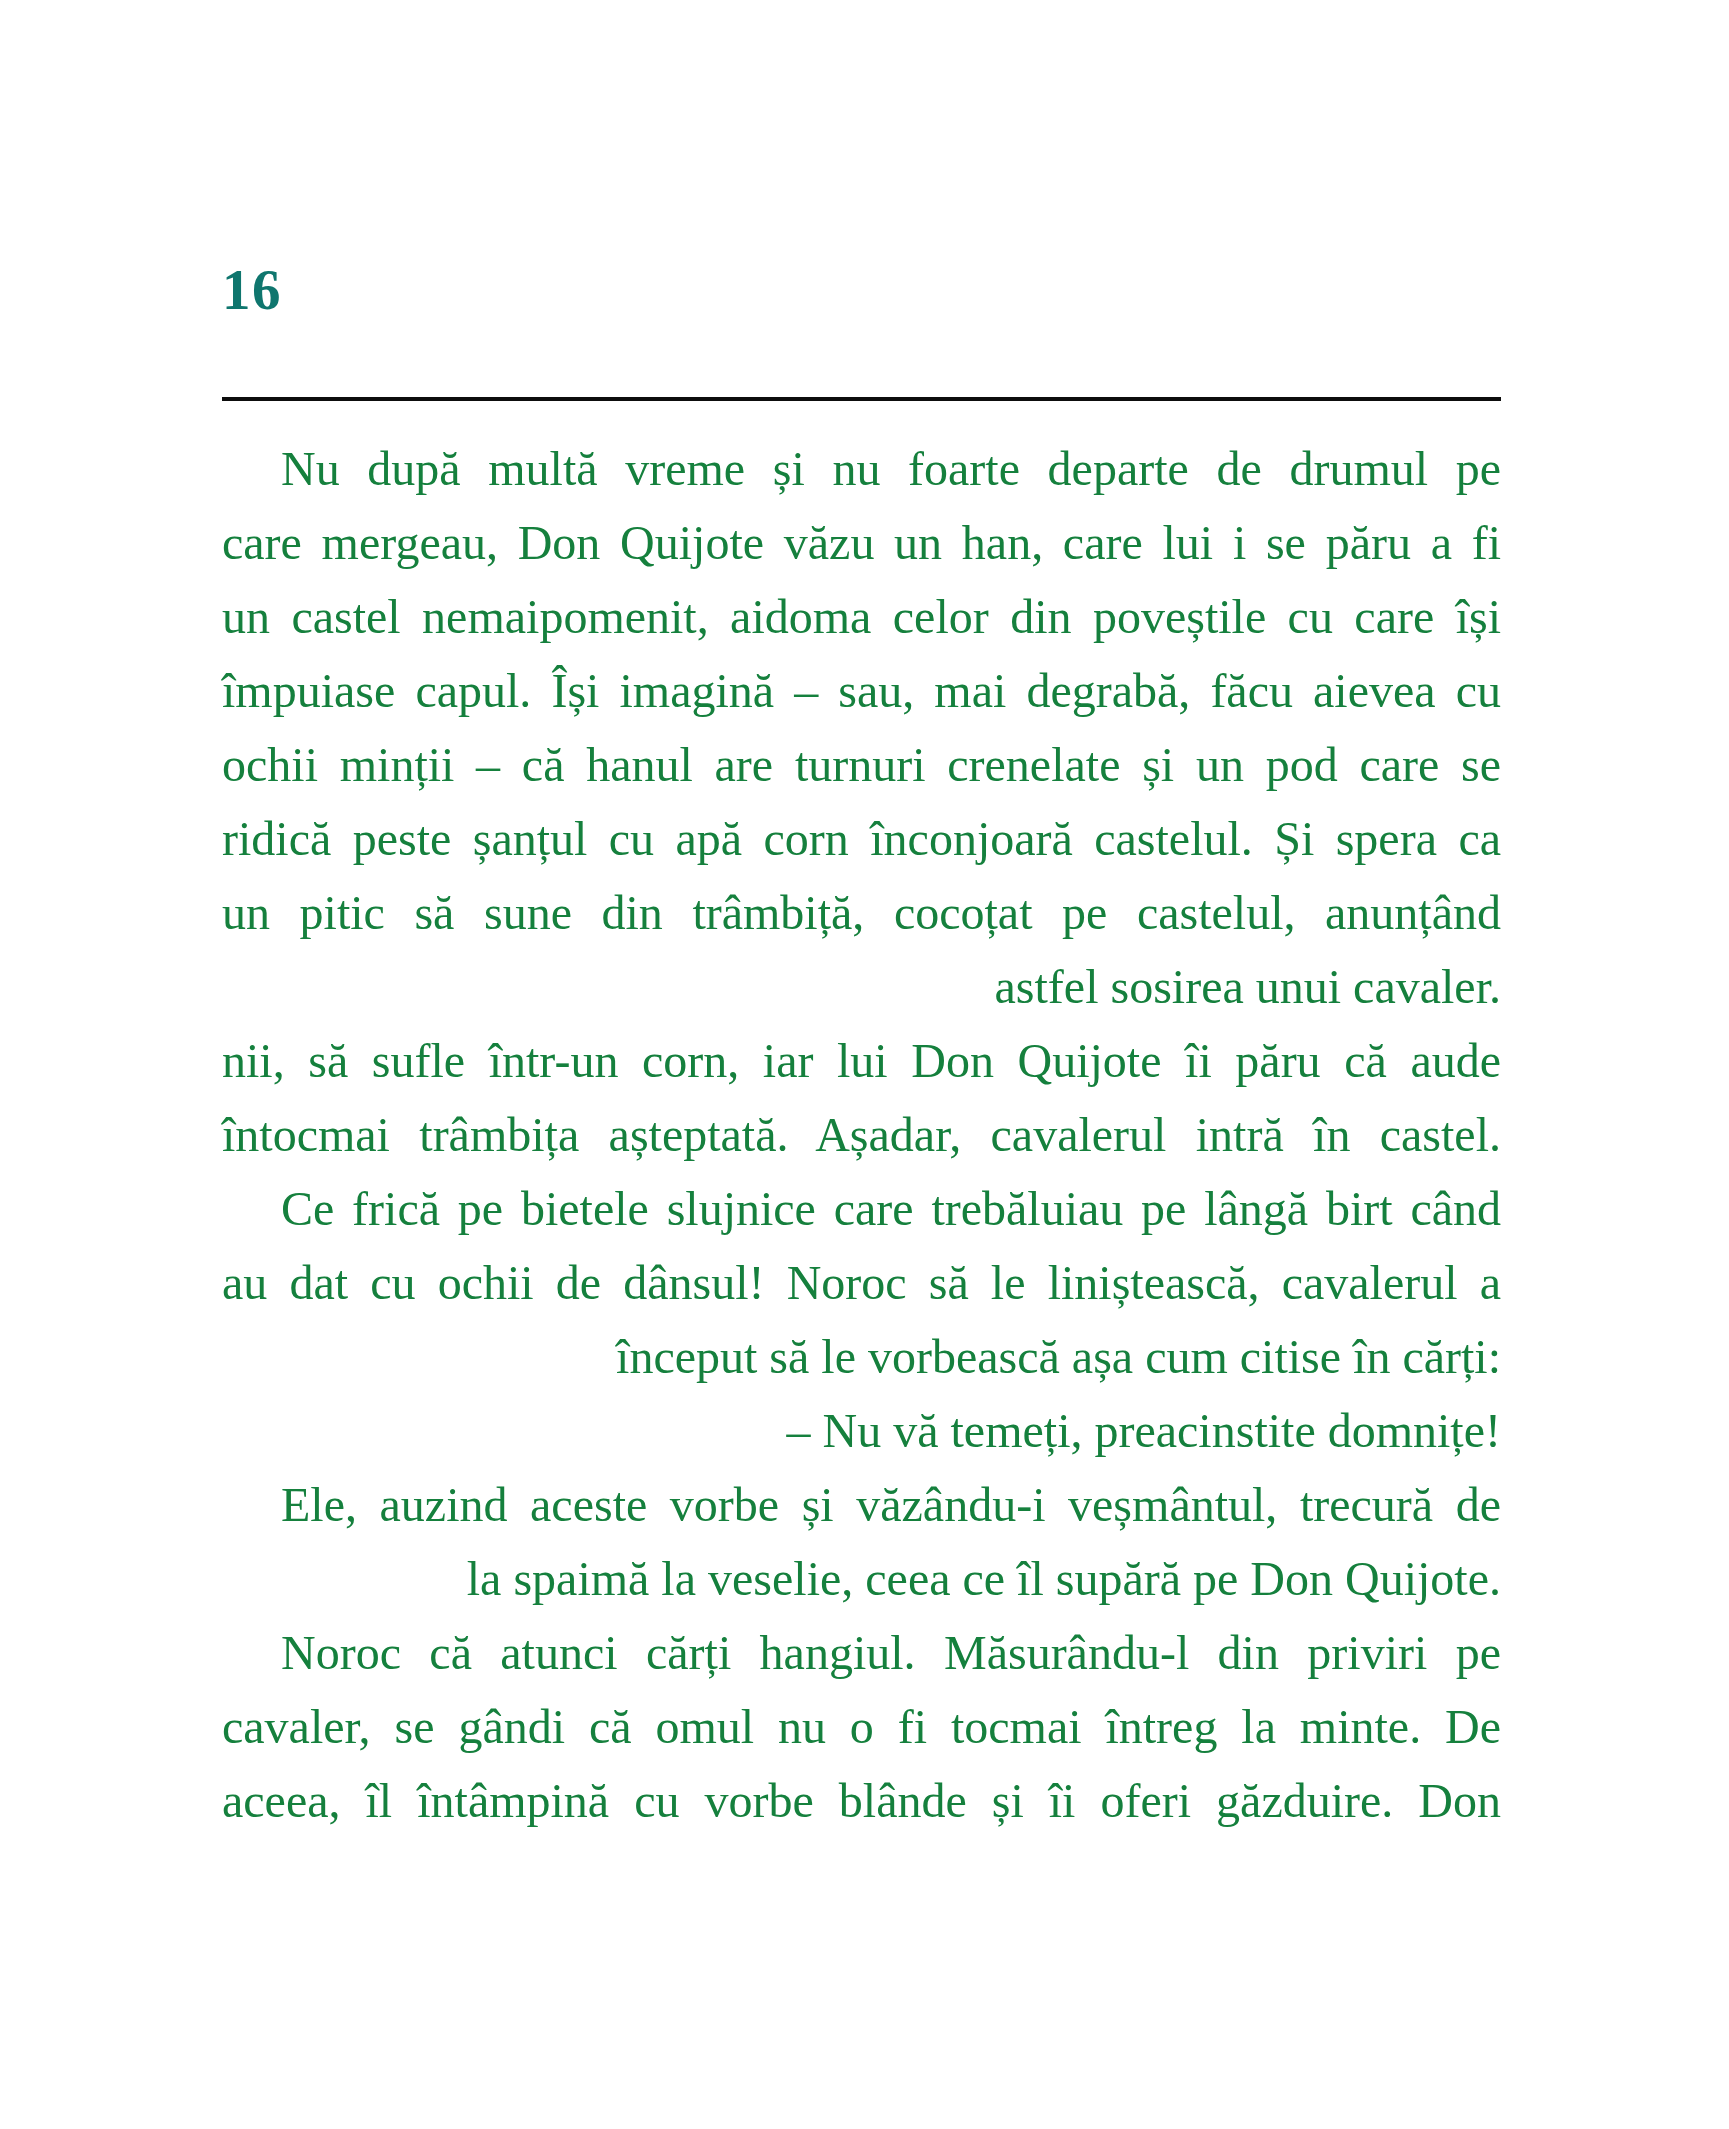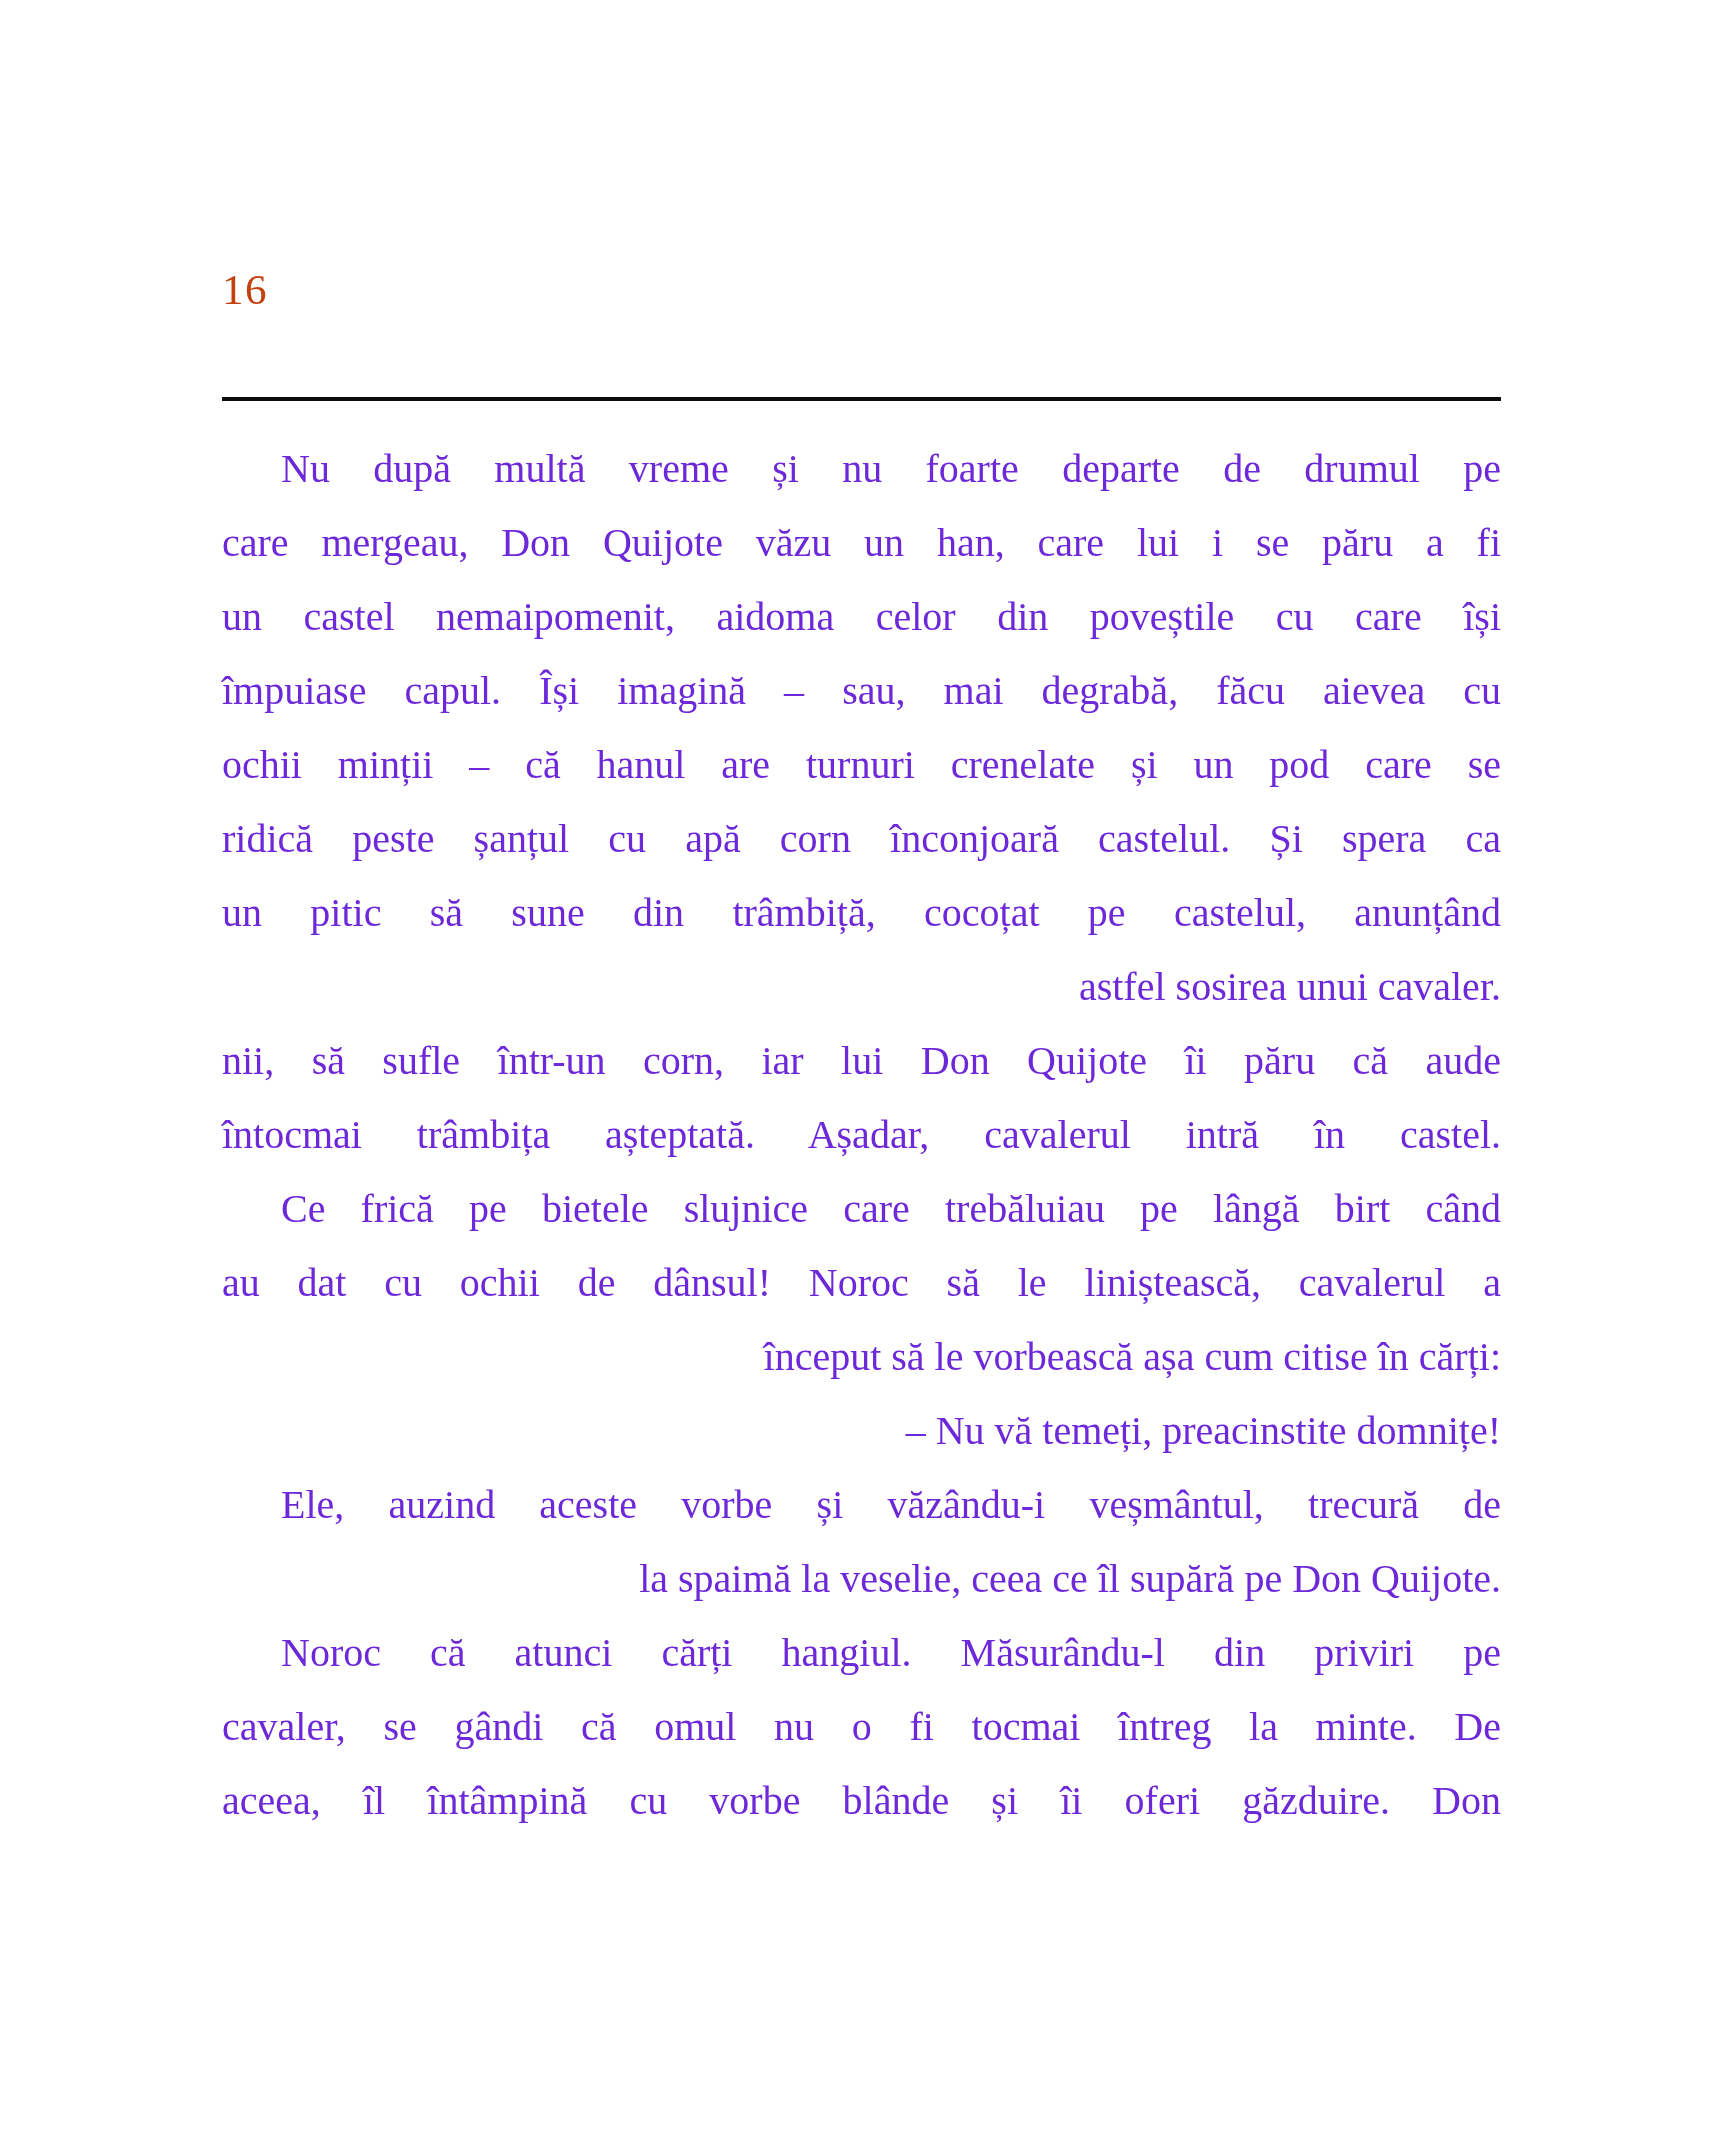--- a/index.html
+++ b/index.html
@@ -12,41 +12,42 @@
     width: 1730px;
     height: 2129px;
     background: #ffffff;
     font-family: "Liberation Serif", serif;
     overflow: hidden;
   }
   .page-number {
     position: absolute;
     left: 222px;
     top: 261px;
-    font-size: 43px;
+    font-size: 57px;
     line-height: 57px;
-    color: #c2410c;
+    color: #0f766e;
     letter-spacing: 1.5px;
+    font-weight: bold;
   }
   .header-rule {
     position: absolute;
     left: 222px;
     top: 397px;
     width: 1279px;
     height: 3.8px;
     background: #0d0d0d;
   }
   .text-block {
     position: absolute;
     left: 222px;
     top: 432px;
     width: 1279px;
-    font-size: 40px;
+    font-size: 48px;
     line-height: 74px;
-    color: #6d28d9;
+    color: #15803d;
   }
   .text-line {
     height: 74px;
     text-align: right;
   }
   .text-line.justify {
     text-align: justify;
     text-align-last: justify;
   }
   .text-line.indent {

